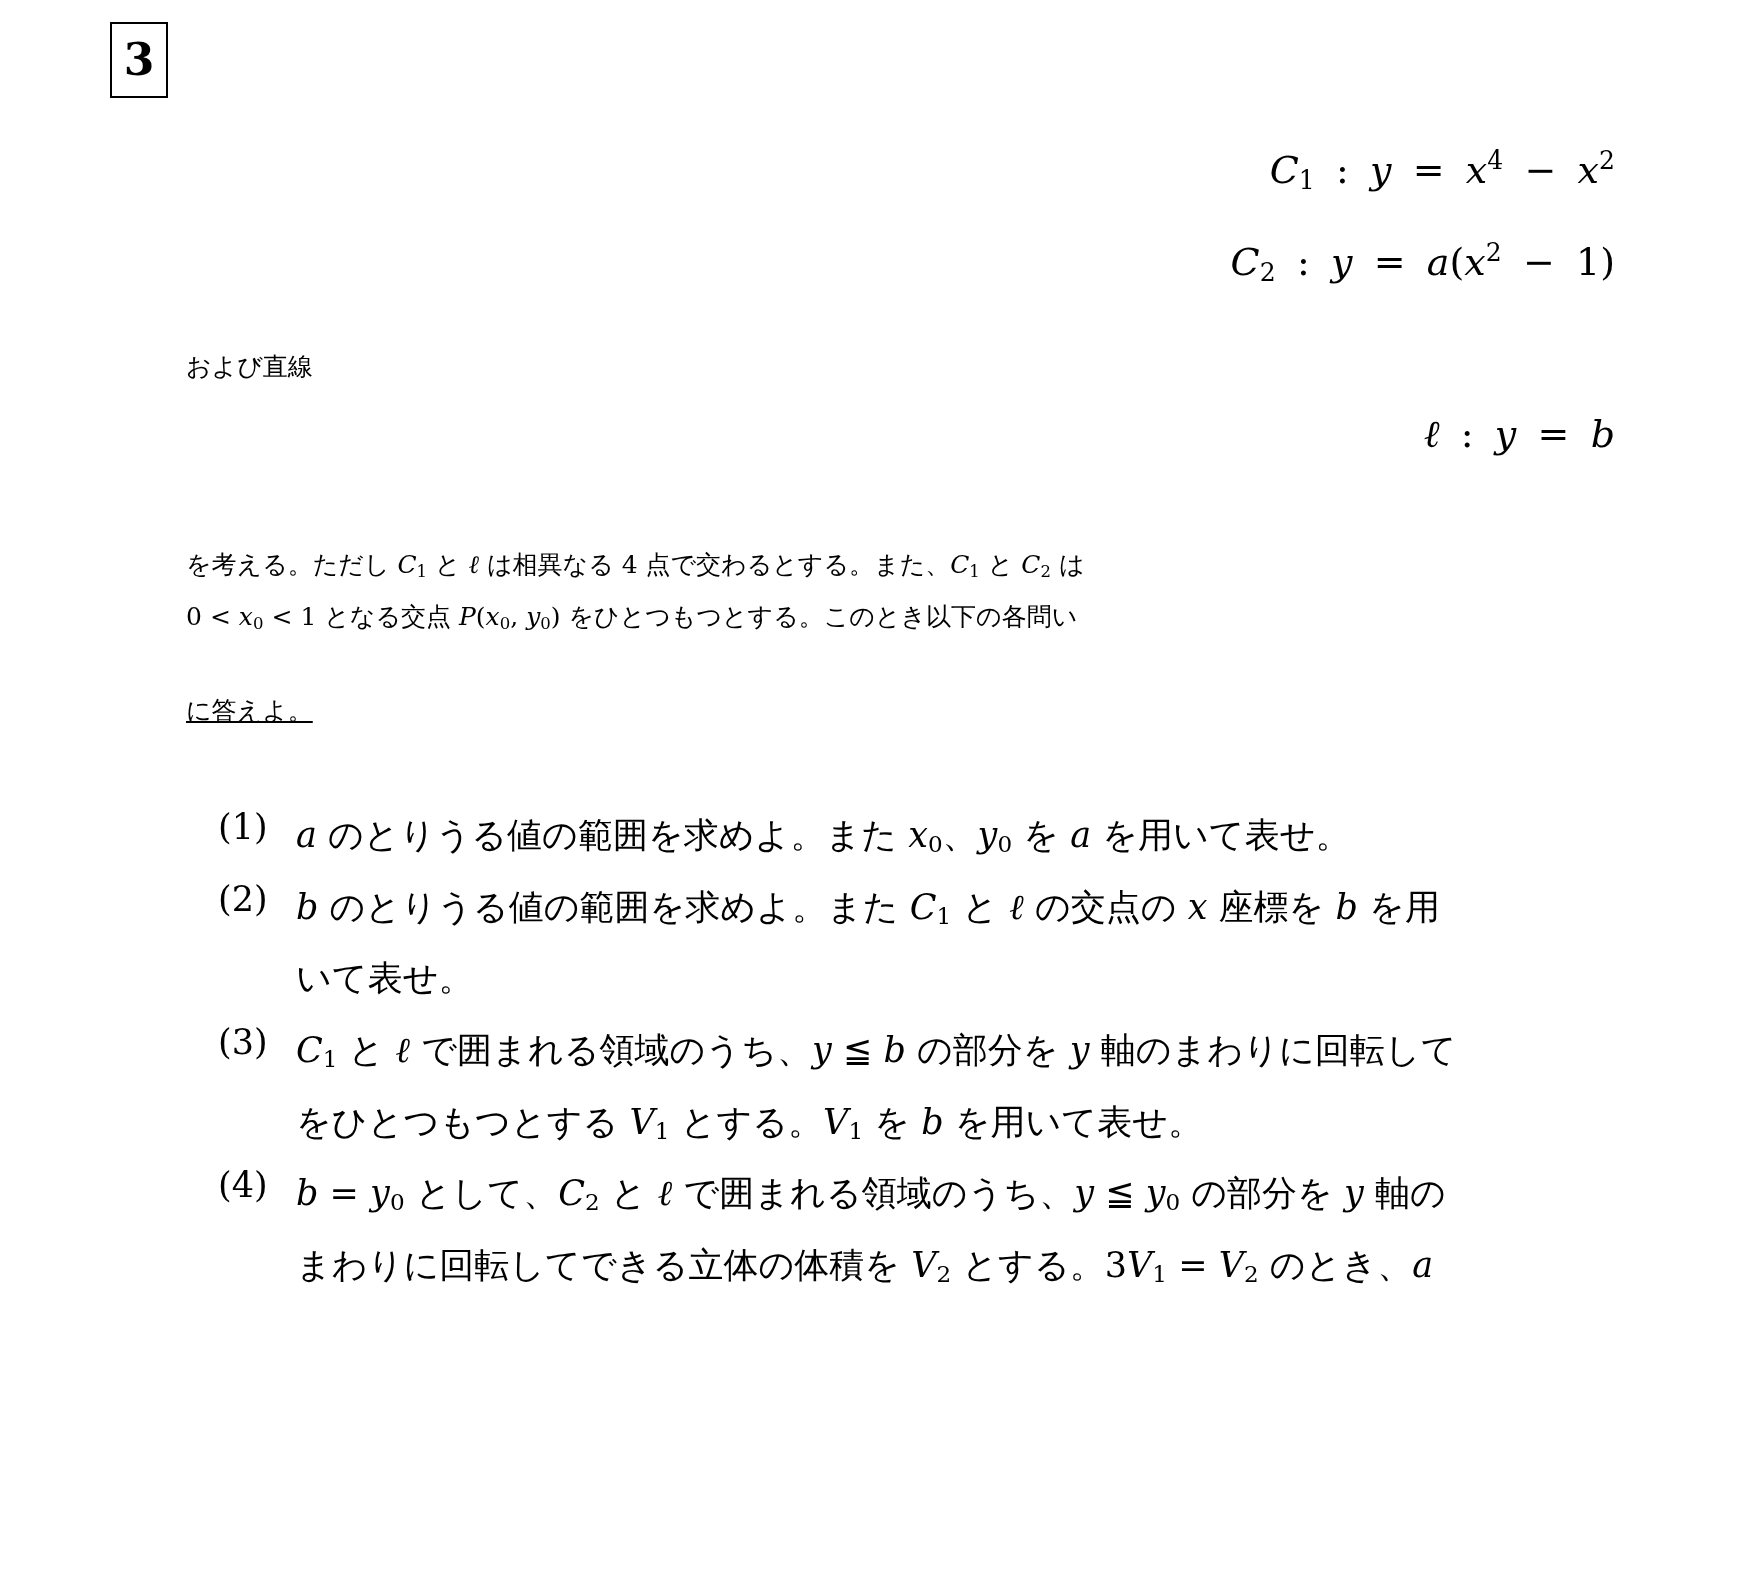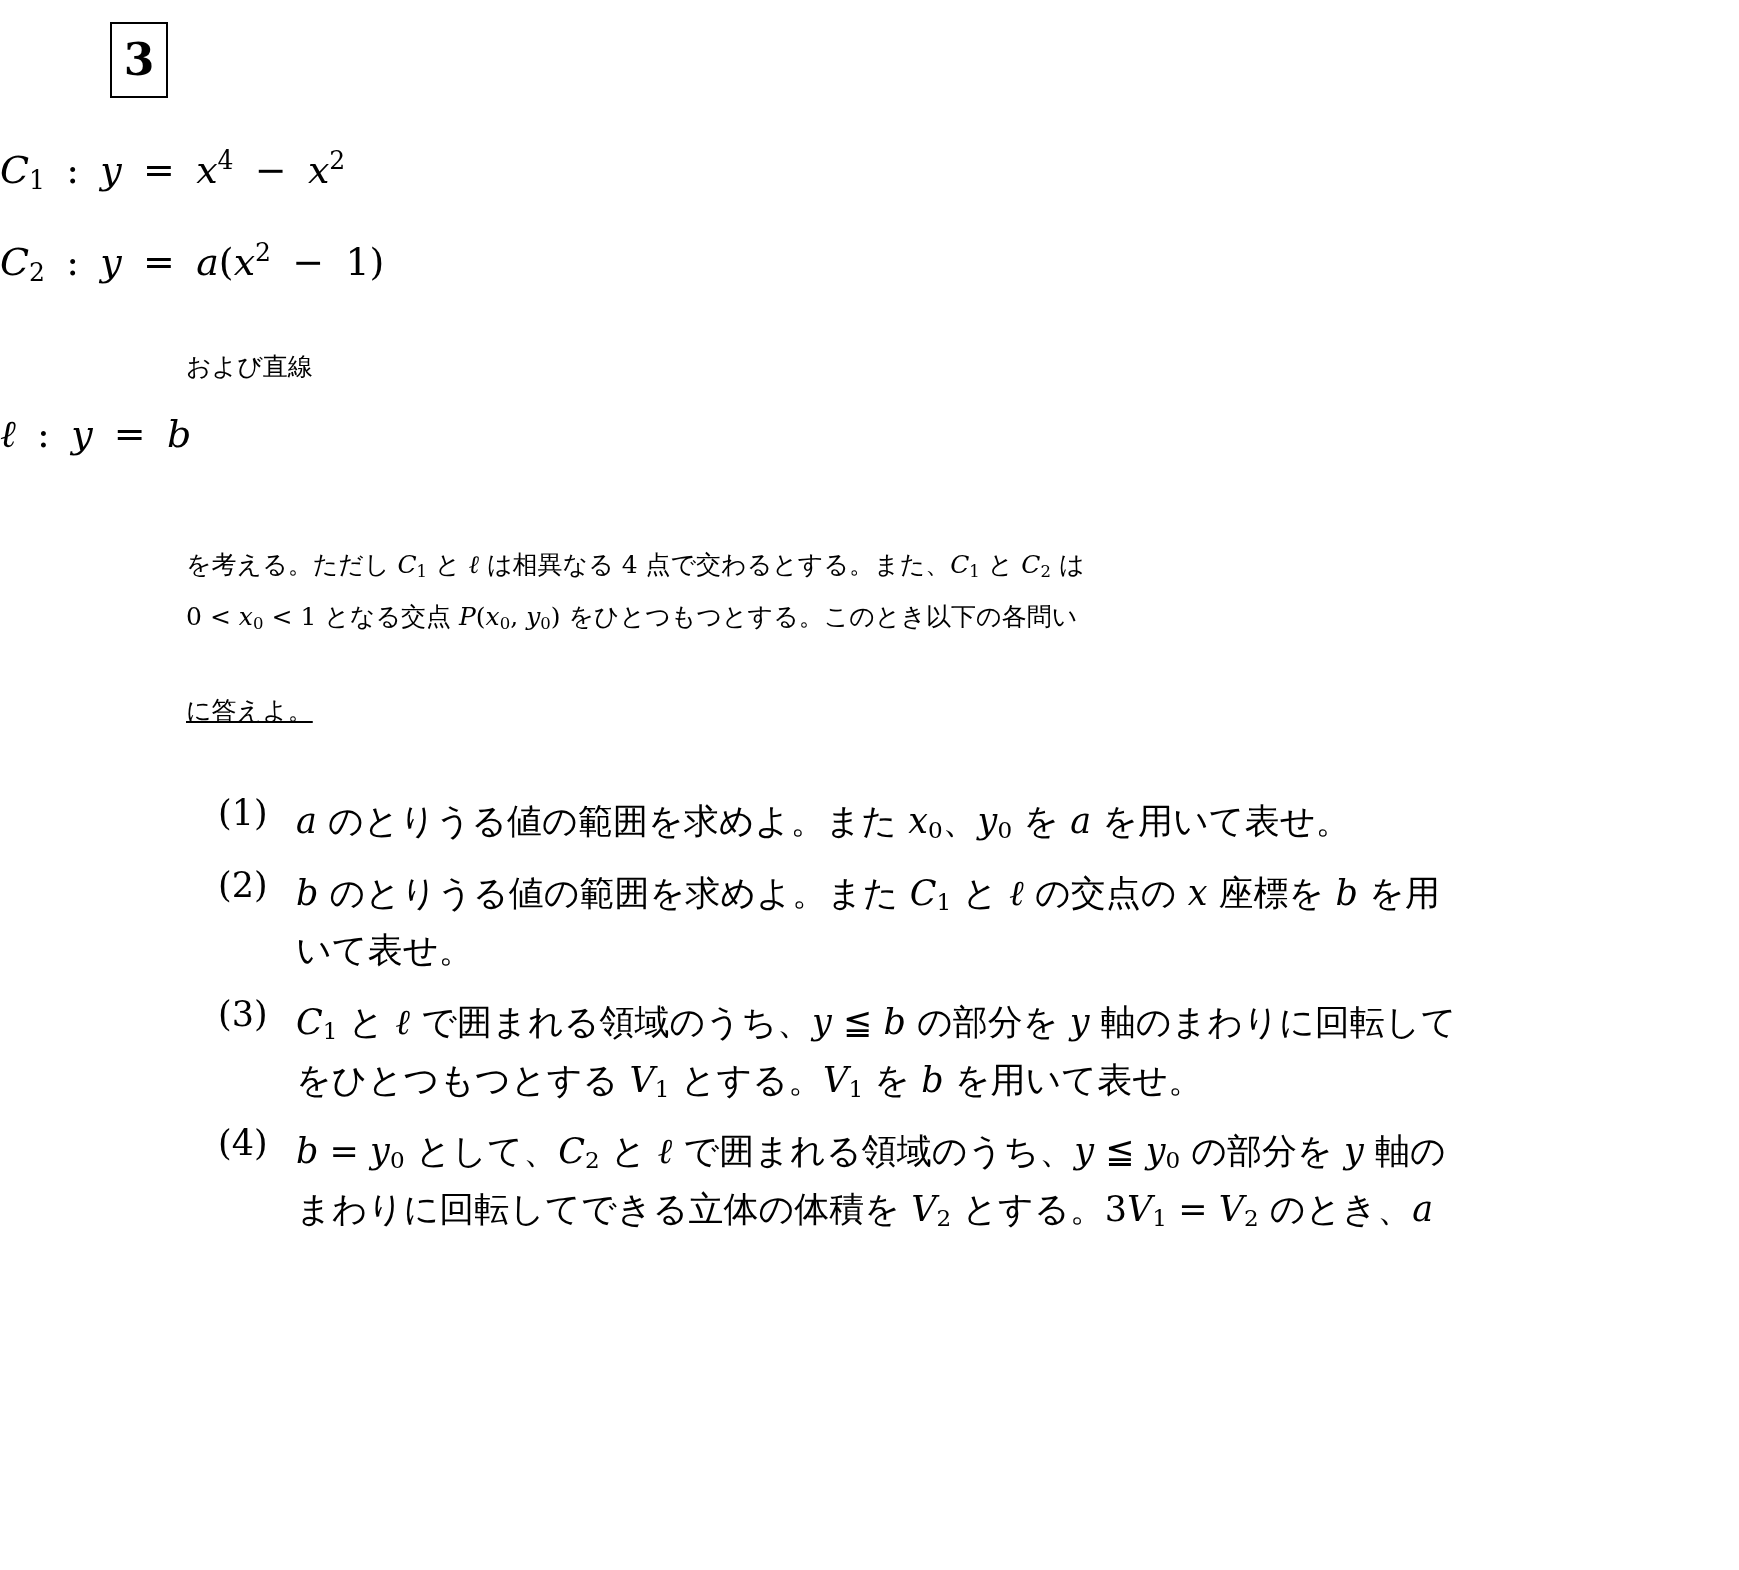--- a/index.html
+++ b/index.html
@@ -83,21 +83,21 @@
   .sp-m { margin: 0 0.28em; }
   .ell {
     font-family: "DejaVu Serif", serif;
     font-style: italic;
   }
 
   
   .display-eq {
     position: absolute;
     width: 1615px;
-    text-align: left;
+    text-align: right;
     font-size: 38px;
     white-space: nowrap;
   }
   #eq-c1 { top: 148px; }
   #eq-c2 { top: 240px; }
   #eq-l  { top: 412px; }
 
   
   .body-line {
     position: absolute;
@@ -133,20 +133,21 @@
   }
   .item-body {
     margin-left: 78px;
     font-size: 35px;
     line-height: 1.62;
     white-space: normal;
   }
   .item-body .ln {
     display: block;
     white-space: nowrap;
+    margin-top: 14px;
   }
   .jp {
     font-family: "DejaVu Serif", "Liberation Serif", serif;
   }
 </style>
 </head>
 <body>
 
 <div class="page">
 

